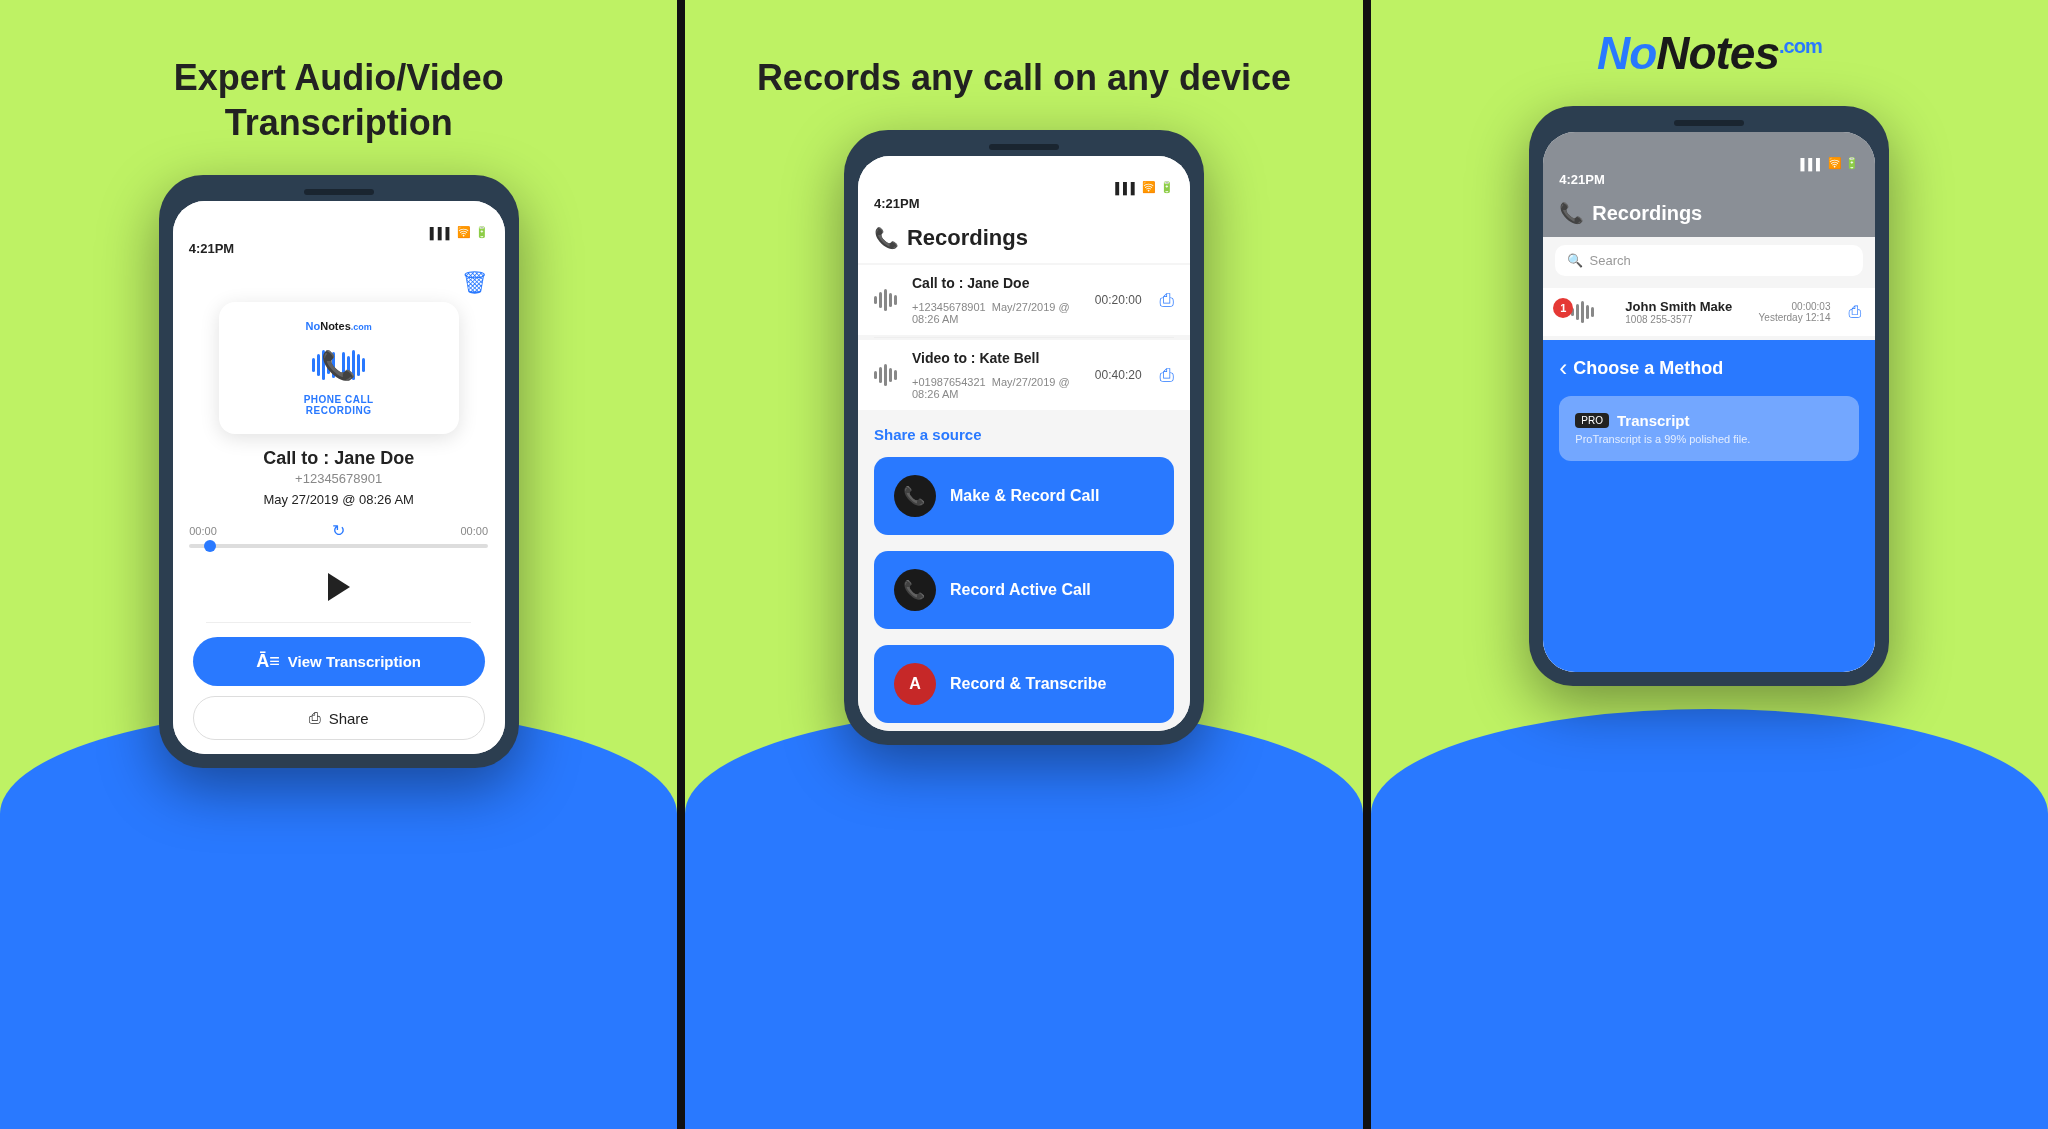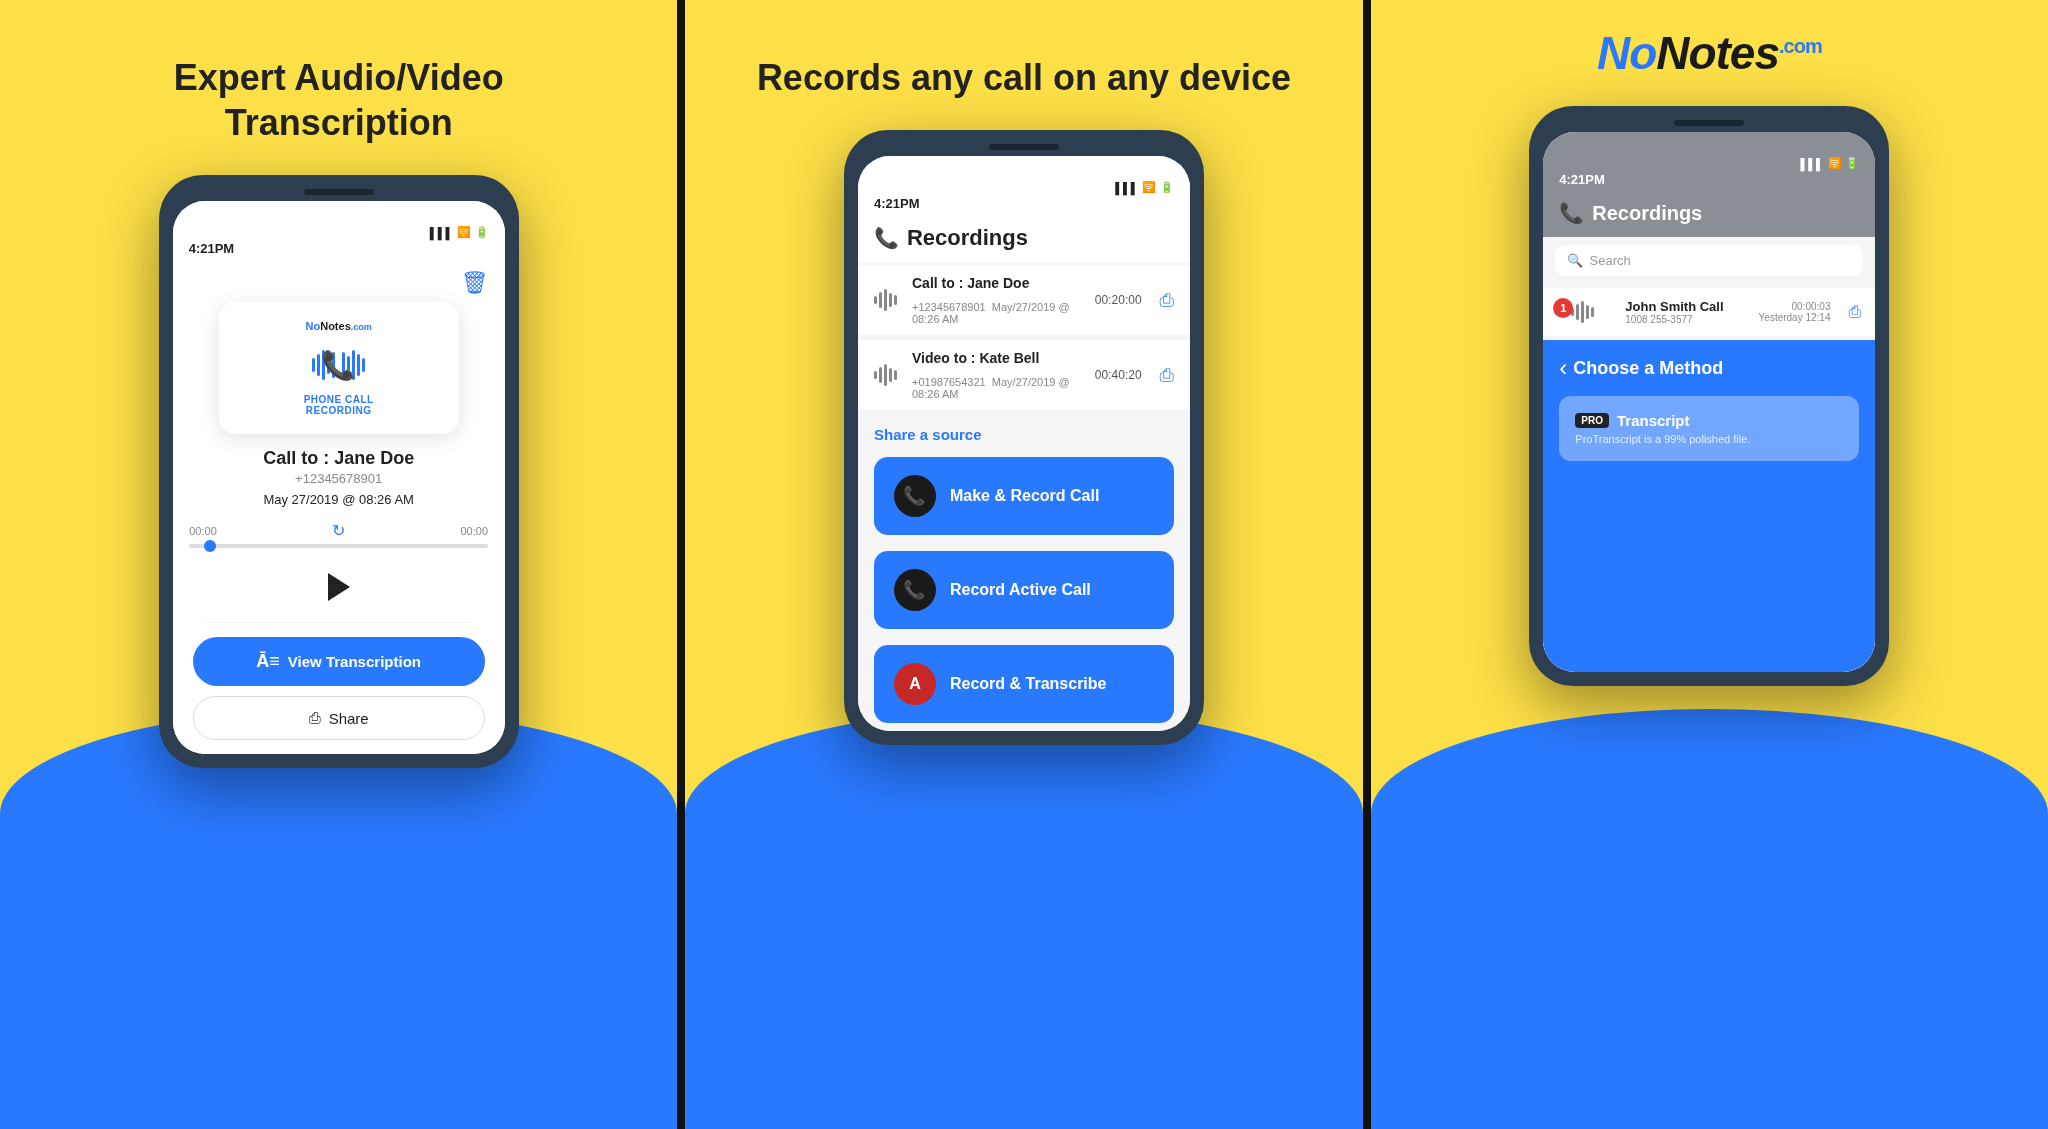--- a/index.html
+++ b/index.html
@@ -14,21 +14,21 @@
     }
 
     
     .panel {
       flex: 1;
       display: flex;
       flex-direction: column;
       align-items: center;
       position: relative;
       overflow: hidden;
-      background: #fde047;
+      background: #bef264;
     }
     .panel-divider {
       width: 8px;
       background: #111;
       flex-shrink: 0;
       z-index: 10;
     }
 
     
     .wave-bg {
@@ -461,21 +461,21 @@
       display: flex;
       align-items: center;
       gap: 8px;
       font-size: 15px;
       font-weight: 600;
     }
     .p3-pro-badge {
       background: #222;
       color: #fff;
       font-size: 10px;
-      font-weight: 700;
+      font-weight: 400;
       padding: 2px 6px;
       border-radius: 4px;
     }
     .p3-method-sub {
       font-size: 11px;
       color: rgba(255,255,255,0.8);
       margin-top: 4px;
     }
   </style>
 </head>
@@ -704,21 +704,21 @@
         <div class="p3-rec-item">
           <div class="p3-badge">1</div>
           <div style="width:28px;height:28px;display:flex;align-items:center;gap:2px;margin-left:14px;">
             <div style="width:3px;height:8px;background:#888;border-radius:2px;"></div>
             <div style="width:3px;height:16px;background:#888;border-radius:2px;"></div>
             <div style="width:3px;height:22px;background:#888;border-radius:2px;"></div>
             <div style="width:3px;height:14px;background:#888;border-radius:2px;"></div>
             <div style="width:3px;height:10px;background:#888;border-radius:2px;"></div>
           </div>
           <div class="p3-rec-info">
-            <div class="p3-rec-name">John Smith Call</div>
+            <div class="p3-rec-name">John Smith Make</div>
             <div class="p3-rec-sub">1008 255-3577</div>
           </div>
           <div class="p3-rec-right">
             <span>00:00:03</span>
             <span>Yesterday 12:14</span>
           </div>
           <div style="font-size:16px;color:#2979ff;margin-left:8px;">⎙</div>
         </div>
 
         <div class="p3-method-panel">

